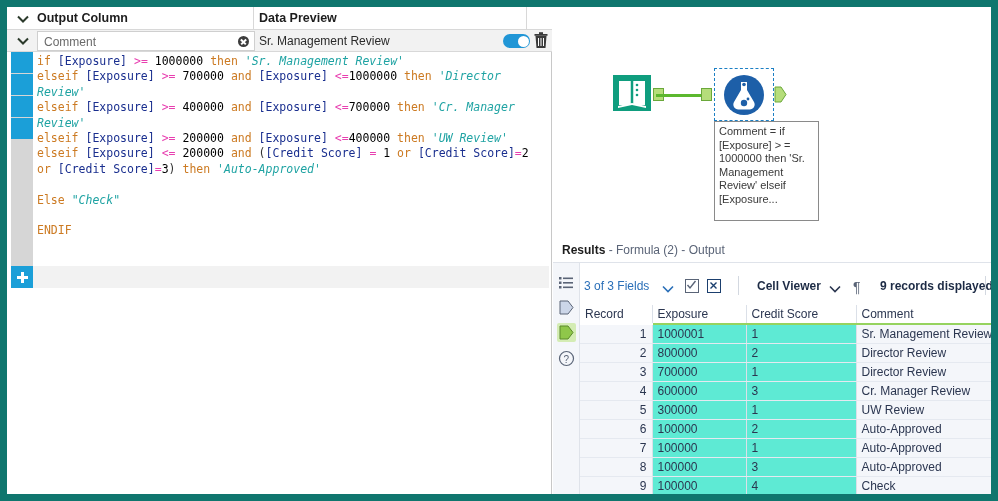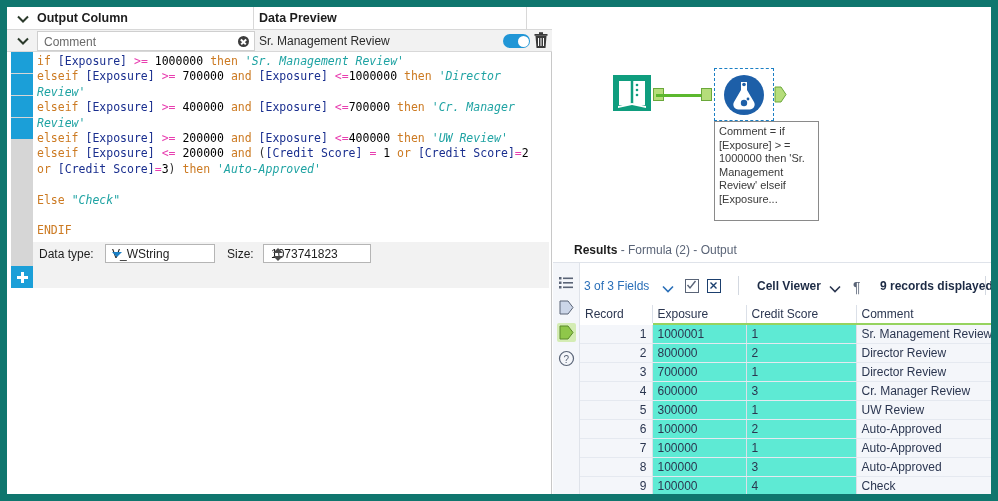--- a/index.html
+++ b/index.html
@@ -82,21 +82,21 @@
   .tool-input{position:absolute;left:58px;top:58px;width:42px;height:40px;}
   .conn-line{position:absolute;left:103px;top:79px;width:48px;height:3px;background:#5cb82e;}
   .anchor-out{position:absolute;left:100px;top:73px;width:11px;height:13px;background:#b5dd7a;border:1px solid #6aa83a;box-sizing:border-box;}
   .anchor-in{position:absolute;left:148px;top:73px;width:11px;height:13px;background:#b5dd7a;border:1px solid #6aa83a;box-sizing:border-box;}
   .tool-sel{position:absolute;left:161px;top:53px;width:60px;height:53px;border:1px dashed #1b7fc4;box-sizing:border-box;}
   .tool-formula{position:absolute;left:170px;top:59px;width:42px;height:42px;}
   .tooltip{position:absolute;left:161px;top:106px;width:105px;height:100px;background:#ffffff;border:1px solid #8a8a8a;box-sizing:border-box;font-size:11px;line-height:13.6px;color:#3a3a3a;padding:3px 4px;}
 
   .results-hdr{position:absolute;left:546px;top:229px;width:451px;height:27px;background:#ffffff;box-sizing:border-box;border-bottom:1px solid #dfe3ea;}
   .results-hdr .lab{position:absolute;left:9px;top:7px;font-size:12px;color:#5a6477;}
-  .results-hdr .lab b{color:#1d1d1d;margin-left:12px;}
+  .results-hdr .lab b{color:#1d1d1d;}
 
   .res-rail{position:absolute;left:546px;top:256px;width:27px;height:244px;background:#f4f6fa;box-sizing:border-box;border-right:1px solid #dfe3ea;}
   .rr-icon{position:absolute;left:4px;width:19px;height:19px;}
   .rr1{top:10px;}
   .rr2{top:35px;}
   .rr3{top:60px;background:#d4ecb4;border-radius:2px;}
   .rr4{top:86px;}
 
   .toolbar{position:absolute;left:573px;top:256px;width:424px;height:42px;background:#ffffff;box-sizing:border-box;}
   .tb-item{position:absolute;top:16px;font-size:12px;white-space:nowrap;}
@@ -196,35 +196,20 @@
           </svg>
       </span>
     </div>
 
     <div class="code-area">
       <div class="code" id="codeblock"><div><span class="kw">if </span><span class="fld">[Exposure] </span><span class="op">&gt;= </span><span class="num">1000000 </span><span class="kw">then </span><span class="str">'Sr. Management Review'</span></div><div><span class="kw">elseif </span><span class="fld">[Exposure] </span><span class="op">&gt;= </span><span class="num">700000 </span><span class="kw">and </span><span class="fld">[Exposure] </span><span class="op">&lt;=</span><span class="num">1000000 </span><span class="kw">then </span><span class="str">'Director</span></div><div><span class="str">Review'</span></div><div><span class="kw">elseif </span><span class="fld">[Exposure] </span><span class="op">&gt;= </span><span class="num">400000 </span><span class="kw">and </span><span class="fld">[Exposure] </span><span class="op">&lt;=</span><span class="num">700000 </span><span class="kw">then </span><span class="str">'Cr. Manager</span></div><div><span class="str">Review'</span></div><div><span class="kw">elseif </span><span class="fld">[Exposure] </span><span class="op">&gt;= </span><span class="num">200000 </span><span class="kw">and </span><span class="fld">[Exposure] </span><span class="op">&lt;=</span><span class="num">400000 </span><span class="kw">then </span><span class="str">'UW Review'</span></div><div><span class="kw">elseif </span><span class="fld">[Exposure] </span><span class="op">&lt;= </span><span class="num">200000 </span><span class="kw">and </span><span class="paren">(</span><span class="fld">[Credit Score] </span><span class="op">= </span><span class="num">1 </span><span class="kw">or </span><span class="fld">[Credit Score]</span><span class="op">=</span><span class="num">2</span></div><div><span class="kw">or </span><span class="fld">[Credit Score]</span><span class="op">=</span><span class="num">3</span><span class="paren">) </span><span class="kw">then </span><span class="str">'Auto-Approved'</span></div><div>&nbsp;</div><div><span class="kw">Else </span><span class="str">"Check"</span></div><div>&nbsp;</div><div><span class="kw">ENDIF</span></div></div>
     </div>
 
     <div class="sidebar-strip"></div>
 
-    <div class="dtbar">
-      <span class="dtlabel">Data type:</span>
-      <span class="dtselect">
-        <span>V_WString</span>
-        <span class="car"></span>
-      </span>
-      <span class="szlabel">Size:</span>
-      <span class="szbox">
-        <span>1073741823</span>
-        <span class="spin">
-            <span class="up"></span>
-            <span class="dn"></span>
-          </span>
-      </span>
-    </div>
 
     <div class="addbar">
       <span class="addbtn"></span>
     </div>
   </div>
 
   <div class="canvas">
     <span class="tool-input">
       <svg width="42" height="40" viewBox="0 0 42 40">
         <path d="M2 2 h38 v36 h-38 z" fill="#0f9d7e"></path>

